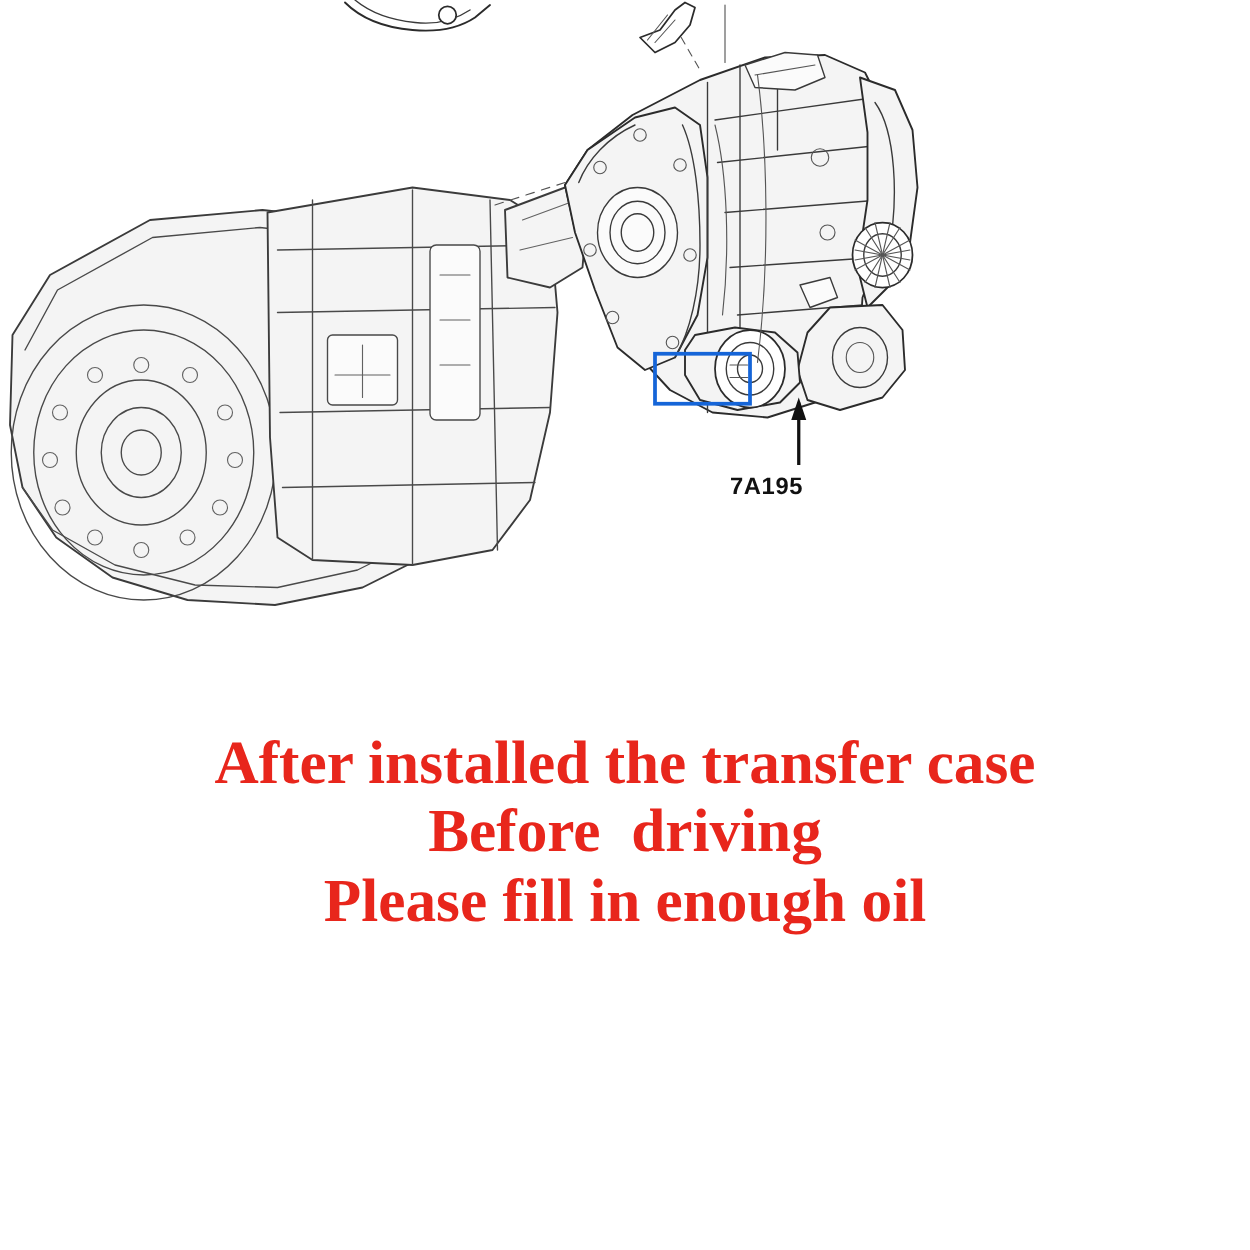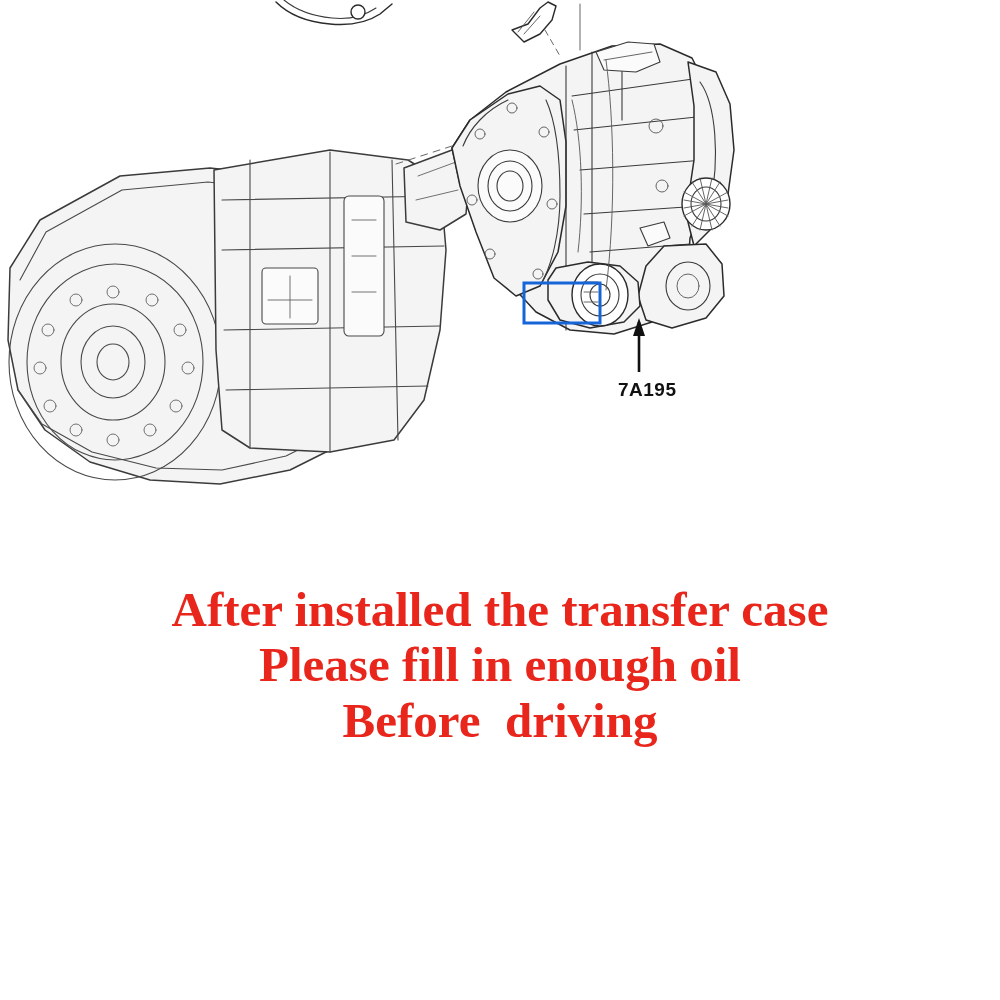--- a/index.html
+++ b/index.html
@@ -22,21 +22,21 @@
     width: 1000px;
     height: 560px;
   }
   #diagram-svg {
     position: absolute;
     left: 0;
     top: 0;
   }
   .part-callout-label {
     position: absolute;
-    left: 618px;
+    left: 584px;
     top: 379px;
     font-family: "Liberation Sans", sans-serif;
     font-size: 19px;
     font-weight: 700;
     color: #111111;
     letter-spacing: 0.5px;
     white-space: nowrap;
   }
   #notice {
     position: absolute;
@@ -214,17 +214,17 @@
         <line x1="639" y1="372" x2="639" y2="322" stroke="#111111" stroke-width="2.6"></line>
         <path d="M639 318 L633 336 L645 336 Z" fill="#111111"></path>
       </g>
     </svg>
 
     <div class="part-callout-label">7A195</div>
   </div>
 
   <div id="notice">
     <span class="line l1">After installed the transfer case</span>
+    <span class="line l3">Before  driving</span>
     <span class="line l2">Please fill in enough oil</span>
-    <span class="line l3">Before  driving</span>
   </div>
 
 </div>
 
 </body></html>

